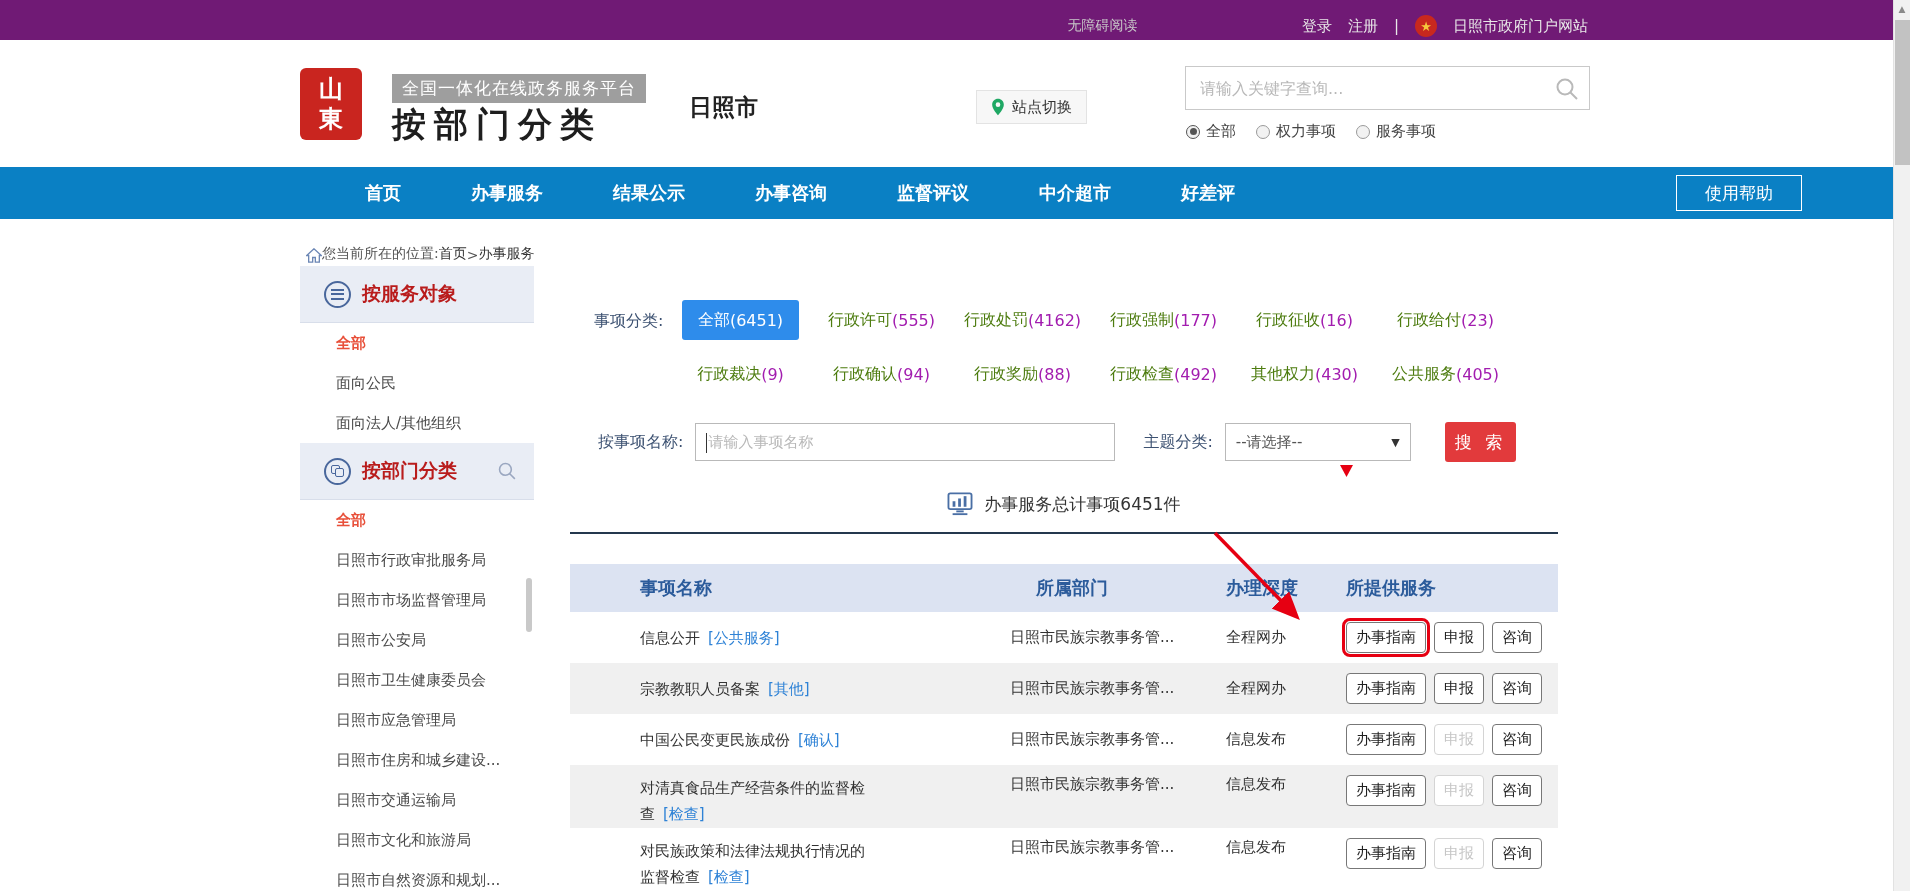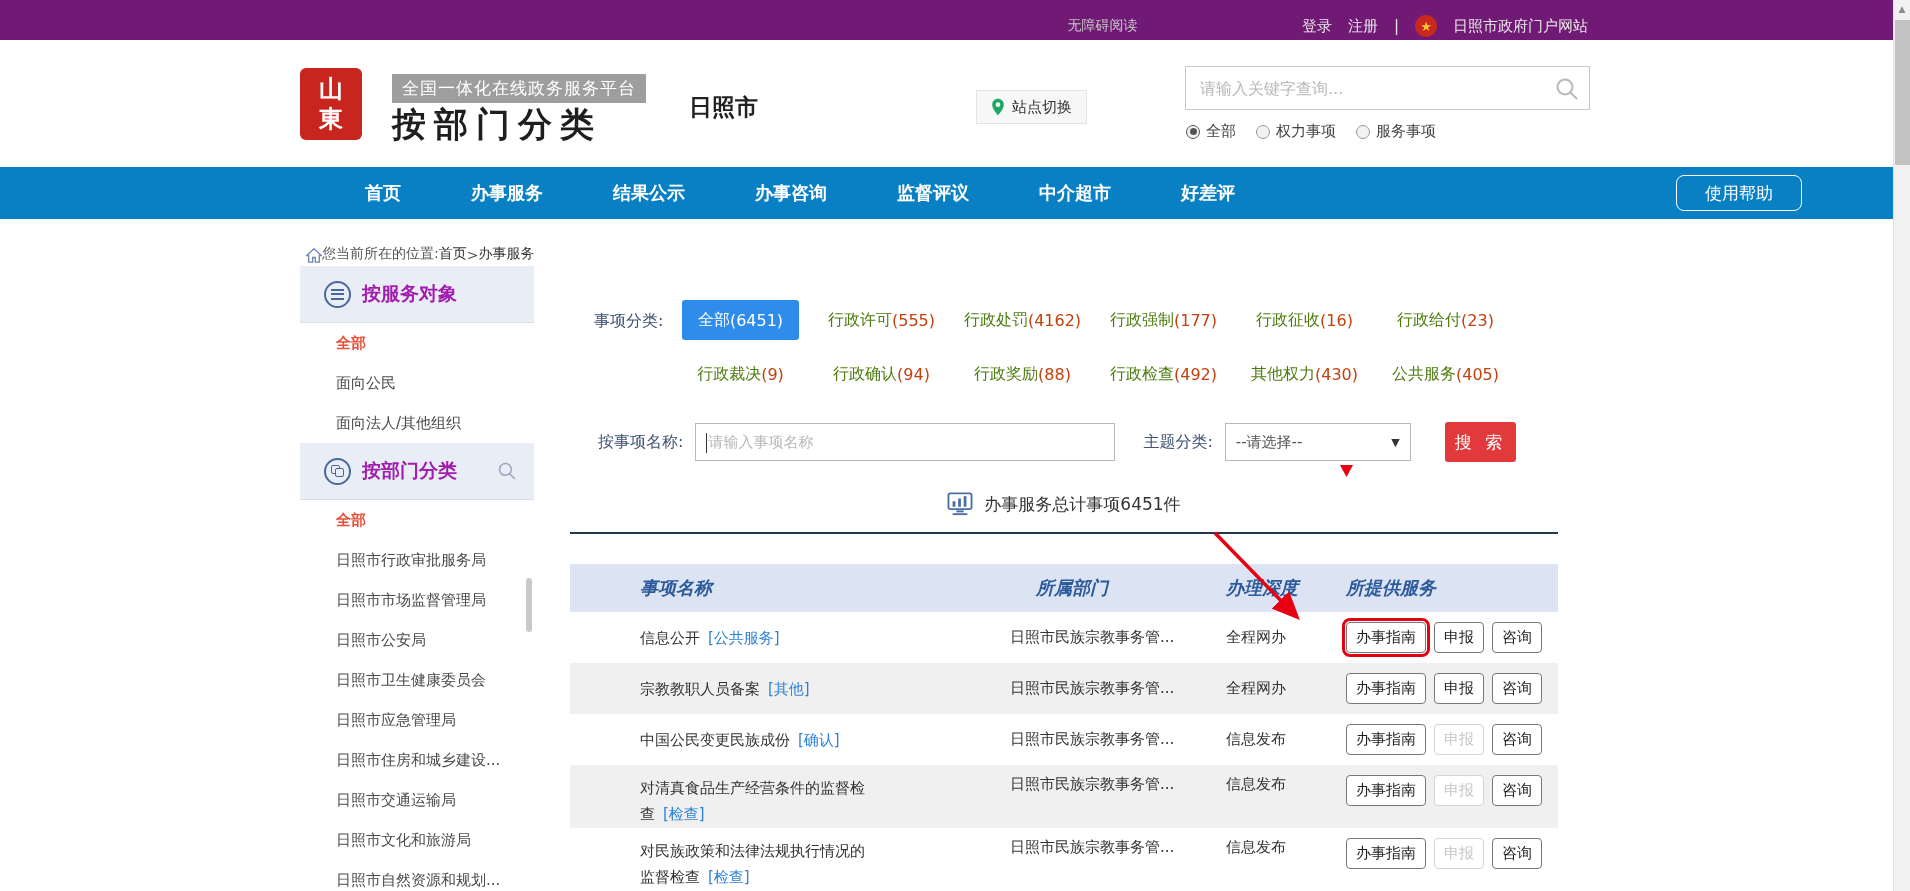--- a/index.html
+++ b/index.html
@@ -41,30 +41,30 @@
   .radio { width:14px; height:14px; border-radius:50%; border:1px solid #9a9a9a; background:#f2f2f2;
     display:inline-flex; align-items:center; justify-content:center; }
   .radio.sel { border-color:#555; }
   .radio.sel::after { content:""; width:7px; height:7px; border-radius:50%; background:#555; }
   
   .nav { position:absolute; left:0; top:167px; width:1910px; height:52px; background:#0a80c4; }
   .nav-items { display:flex; margin-left:330px; height:52px; }
   .nav-item { padding:0 35px; line-height:52px; color:#fff; font-size:18px; font-weight:bold;
     cursor:pointer; }
   .help-btn { position:absolute; left:1676px; top:8px; height:36px; line-height:34px;
-    border:1px solid #fff; border-radius:8px; color:#fff; padding:0 28px; font-size:17px;
+    border:1px solid #fff; border-radius:0; color:#fff; padding:0 28px; font-size:17px;
     cursor:pointer; }
   
   .crumb { position:absolute; left:306px; top:219px; height:44px; display:flex;
     align-items:flex-end; font-size:14px; color:#555; }
   .crumb .pg { color:#333; cursor:pointer; }
   
   .sidebar { position:absolute; left:300px; top:266px; width:234px; }
   .side-hd { height:57px; background:#e9edf5; border-bottom:1px solid #d8deea; display:flex;
-    align-items:center; padding-left:24px; gap:11px; color:#a21caf; font-weight:bold;
+    align-items:center; padding-left:24px; gap:11px; color:#b91c1c; font-weight:bold;
     font-size:19px; }
   .circle-ic { width:27px; height:27px; border-radius:50%; border:2px solid #49679c;
     display:flex; align-items:center; justify-content:center; flex:none; }
   .lines-ic { width:13px; height:11px; display:flex; flex-direction:column; justify-content:space-between; }
   .lines-ic i { display:block; height:2px; background:#49679c; }
   .dept-ic { position:relative; width:13px; height:12px; }
   .dept-ic i { position:absolute; width:9px; height:9px; border:1.5px solid #49679c; border-radius:2px; display:block; }
   .dept-ic i:first-child { left:0; top:0; }
   .dept-ic i:last-child { right:0; bottom:0; background:#e9edf5; }
   .side-mag { margin-left:auto; margin-right:16px; width:22px; height:22px; }
@@ -75,42 +75,42 @@
   .side-thumb { position:absolute; right:2px; top:78px; width:6px; height:54px; background:#c9c9c9;
     border-radius:3px; }
   
   .main { position:absolute; left:570px; top:300px; width:988px; }
   .cat-wrap { position:relative; }
   .cat-label { position:absolute; left:24px; top:11px; font-size:16px; color:#3d5272; }
   .cat-grid { margin-left:100px; display:grid; grid-template-columns:repeat(6,141px); row-gap:14px; }
   .cat-cell { height:40px; display:flex; align-items:center; justify-content:center; font-size:16px; }
   .cat-btn { display:inline-flex; align-items:center; padding:0 6px; height:40px; cursor:pointer; }
   .cat-btn .lbl { color:#4d7c0f; }
-  .cat-btn .cnt { color:#c2410c; }
+  .cat-btn .cnt { color:#a21caf; }
   .cat-btn.selected { background:#2e8ceb; border-radius:3px; padding:0 16px; }
   .cat-btn.selected .lbl, .cat-btn.selected .cnt { color:#fff; }
   .name-row { margin-top:28px; display:flex; align-items:center; }
   .f-label { font-size:16px; color:#3d5272; margin-left:28px; white-space:nowrap; }
   .name-input { position:relative; margin-left:12px; width:420px; height:38px; border:1px solid #b9b9b9; }
   .name-input input { width:100%; height:100%; border:0; outline:none; padding:0 12px; font-size:15px;
     font-family:inherit; }
   .name-input input::placeholder { color:#b8b8b8; }
   .caret { position:absolute; left:10px; top:9px; width:1px; height:20px; background:#333; }
   .select-box { margin-left:12px; width:186px; height:38px; border:1px solid #b9b9b9; display:flex;
     align-items:center; padding:0 10px; font-size:15px; color:#555; cursor:pointer;gap:9px; }
   .select-box .arrow { margin-left:auto; font-size:11px; color:#333; }
   .search-btn { margin-left:34px; height:40px; padding:0 10px; background:#e23a3c; color:#fff;
     font-size:17px; border:none; border-radius:3px; cursor:pointer; letter-spacing:4px;
     font-family:inherit; }
   .summary { margin-top:30px; display:flex; justify-content:center; align-items:center; gap:11px;
     font-size:17px; color:#333; }
   .divider { margin-top:16px; border-bottom:2px solid #24384e; }
   
   .thead { margin-top:30px; height:48px; background:#dce3f2; display:flex; align-items:center;
-    font-size:18px; font-weight:bold; color:#2b5b9b;font-style:italic; }
+    font-size:18px; font-weight:bold; color:#2b5b9b; }
   .hc1 { width:440px; padding-left:70px; } .hc2 { width:216px; padding-left:26px; }
   .hc3 { width:120px; } .hc4 { flex:1; }
   .t-row { display:flex; align-items:center; min-height:51px; font-size:15px; color:#333;
     background:#fff; }
   .t-row.alt { background:#f0f0f0; }
   .t-row.tall { min-height:63px; align-items:flex-start; padding-top:10px; }
   .tc1 { width:440px; padding:0 135px 0 70px; line-height:26px; }
   .tc2 { width:216px; } .tc3 { width:120px; }
   .tc4 { flex:1; display:flex; gap:8px; align-items:center; }
   .tag { color:#2e82d6; margin-left:8px; cursor:pointer; }

